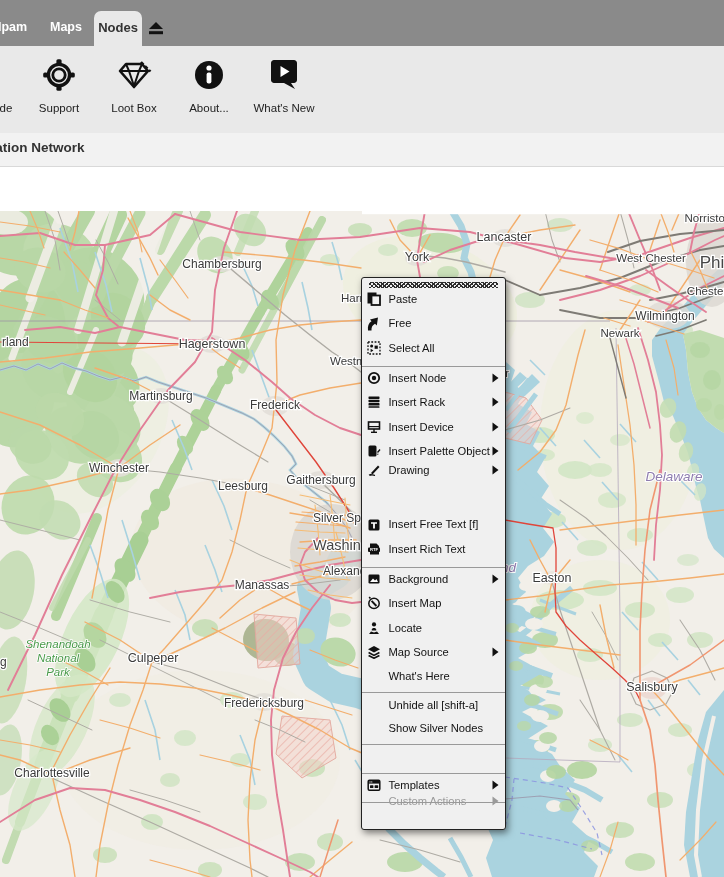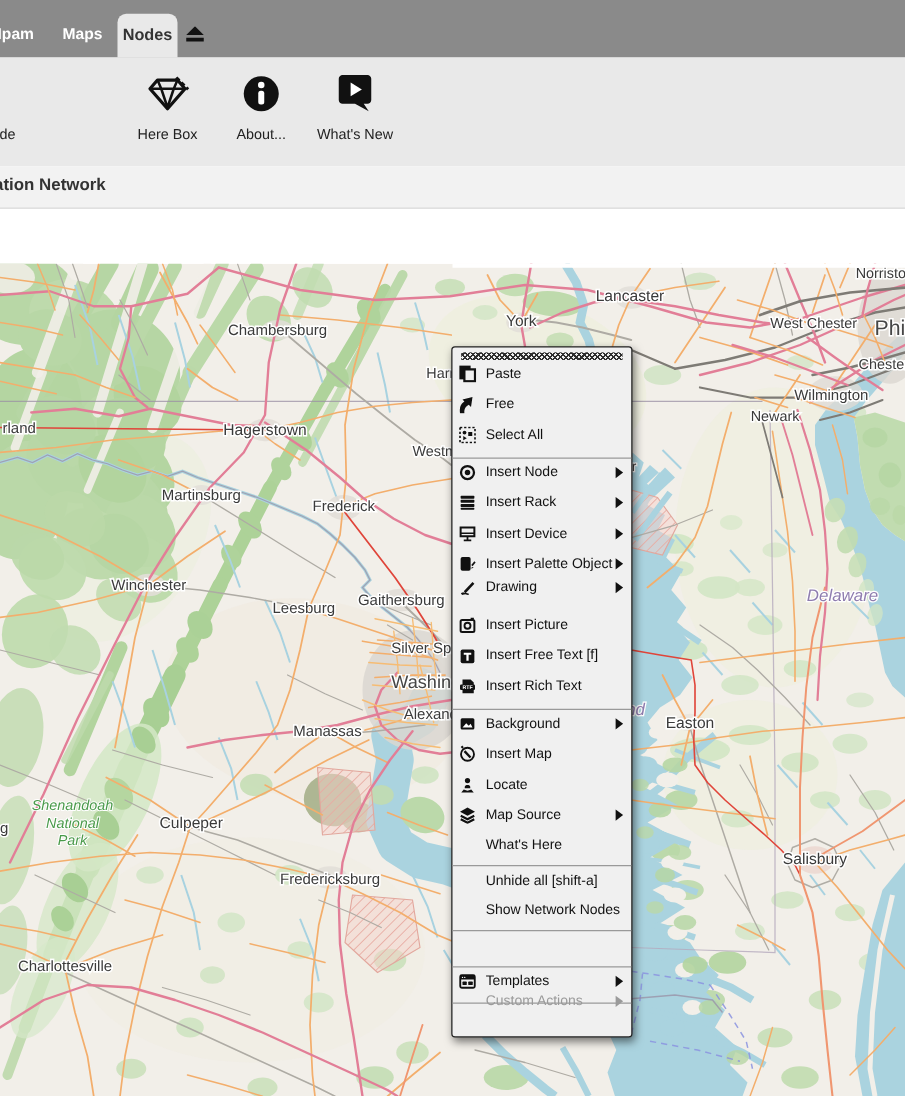--- a/index.html
+++ b/index.html
@@ -504,29 +504,40 @@
         <rect x="1" y="9.2" width="14" height="3" fill="#111"></rect>
       </svg></span>
 </div>
 <div class="toolbar">
   <div class="titem" style="left:-48px">
       <span class="ic"><svg width="10" height="32" viewBox="0 0 10 32">
           <rect x="-18" y="2" width="26" height="26" rx="3" fill="#111"></rect>
         </svg></span>
       <span class="tl">Guide</span>
     </div>
+  <div class="titem" style="left:14px">
+      <span class="ic"><svg width="34" height="34" viewBox="0 0 34 34">
+          <circle cx="17" cy="17" r="10.6" fill="none" stroke="#111" stroke-width="3.4"></circle>
+<circle cx="17" cy="17" r="6.2" fill="none" stroke="#111" stroke-width="2.8"></circle>
+<rect x="14.4" y="1.2" width="5.2" height="4.6" rx="1.6" fill="#111"></rect>
+<rect x="14.4" y="28.2" width="5.2" height="4.6" rx="1.6" fill="#111"></rect>
+<rect x="1.2" y="14.4" width="4.6" height="5.2" rx="1.6" fill="#111"></rect>
+<rect x="28.2" y="14.4" width="4.6" height="5.2" rx="1.6" fill="#111"></rect>
+        </svg></span>
+      <span class="tl">Support</span>
+    </div>
   <div class="titem" style="left:89px">
       <span class="ic"><svg width="40" height="34" viewBox="0 0 34 34">
           <path d="M9 6 L25 6 L31 13 L17 29 L3 13 Z" fill="none" stroke="#111" stroke-width="2.6" stroke-linejoin="round"></path>
 <path d="M3 13 L31 13 M12 13 L17 28 M22 13 L17 28 M9 6 L12 13 M25 6 L22 13" fill="none" stroke="#111" stroke-width="2"></path>
 <line x1="24" y1="4" x2="26.5" y2="6.5" stroke="#111" stroke-width="2.4"></line>
           <line x1="28" y1="8" x2="30.5" y2="10.5" stroke="#111" stroke-width="2.4"></line>
           <line x1="32" y1="12" x2="33.5" y2="13.5" stroke="#111" stroke-width="2.4"></line>
         </svg></span>
-      <span class="tl">Here Box</span>
+      <span class="tl">Loot Box</span>
     </div>
   <div class="titem" style="left:164px">
       <span class="ic"><svg width="34" height="34" viewBox="0 0 34 34">
           <circle cx="17" cy="17" r="14" fill="#111"></circle>
 <circle cx="17" cy="10" r="2.6" fill="#fff"></circle>
 <rect x="14.6" y="14.5" width="4.8" height="11" rx="2" fill="#fff"></rect>
         </svg></span>
       <span class="tl">About...</span>
     </div>
   <div class="titem" style="left:239px">
@@ -614,28 +625,20 @@
       <span class="mi"><svg width="14" height="14" viewBox="0 0 14 14">
           <path d="M4 10 L11 2.5 L12.5 4 L5.5 11.5 Z" fill="#111"></path>
           <path d="M3.2 10.8 L5 12.3 L2.5 13 Z" fill="#111"></path>
           <path d="M2 12 C4 11,6 12,8 12.5" fill="none" stroke="#111" stroke-width="1.2"></path>
         </svg></span>
       <span class="lb">Drawing</span>
       <span class="ar"><svg width="7" height="10" viewBox="0 0 7 10">
           <path d="M0.5 0.5 L6.5 5 L0.5 9.5 Z" fill="#111"></path>
         </svg></span>
     </div>
-<div class="item" style="top:210.0px">
-      <span class="mi"><svg width="14" height="14" viewBox="0 0 14 14">
-          <rect x="1.5" y="3" width="11" height="9.5" rx="1.2" fill="none" stroke="#111" stroke-width="1.6"></rect>
-          <circle cx="7" cy="7.6" r="2.4" fill="none" stroke="#111" stroke-width="1.5"></circle>
-          <rect x="9.5" y="1.2" width="2.6" height="1.6" fill="#111"></rect>
-        </svg></span>
-      <span class="lb">Insert Picture</span>
-    </div>
 <div class="item" style="top:234.5px">
       <span class="mi"><svg width="14" height="14" viewBox="0 0 14 14">
           <rect x="1.5" y="1.5" width="11" height="11" rx="1.5" fill="#111"></rect>
           <path d="M4 4.2 L10 4.2 L10 5.8 L7.9 5.8 L7.9 10.5 L6.1 10.5 L6.1 5.8 L4 5.8 Z" fill="#fff"></path>
         </svg></span>
       <span class="lb">Insert Free Text [f]</span>
     </div>
 <div class="item" style="top:259.0px">
       <span class="mi"><svg width="14" height="14" viewBox="0 0 14 14">
           <path d="M3 1.5 L9.5 1.5 L12 4 L12 12.5 L3 12.5 Z" fill="#111"></path>
@@ -686,21 +689,21 @@
       <span class="mi"></span>
       <span class="lb">What's Here</span>
     </div>
 <div class="sep" style="top:413.5px"></div>
 <div class="item" style="top:415.0px">
       <span class="mi"></span>
       <span class="lb">Unhide all [shift-a]</span>
     </div>
 <div class="item" style="top:438.0px">
       <span class="mi"></span>
-      <span class="lb">Show Network Nodes</span>
+      <span class="lb">Show Silver Nodes</span>
     </div>
 <div class="sep" style="top:465.5px"></div>
 <div class="sep" style="top:494.5px"></div>
 <div class="item" style="top:495.0px">
       <span class="mi"><svg width="14" height="14" viewBox="0 0 14 14">
           <rect x="1.2" y="2.2" width="11.6" height="10" rx="1.2" fill="none" stroke="#111" stroke-width="1.5"></rect>
           <rect x="1.2" y="2.2" width="11.6" height="3.4" fill="#111"></rect>
           <circle cx="3" cy="3.9" r="0.55" fill="#fff"></circle>
           <circle cx="4.8" cy="3.9" r="0.55" fill="#fff"></circle>
           <rect x="3" y="7.2" width="3.4" height="2.8" rx="0.5" fill="#111"></rect>

